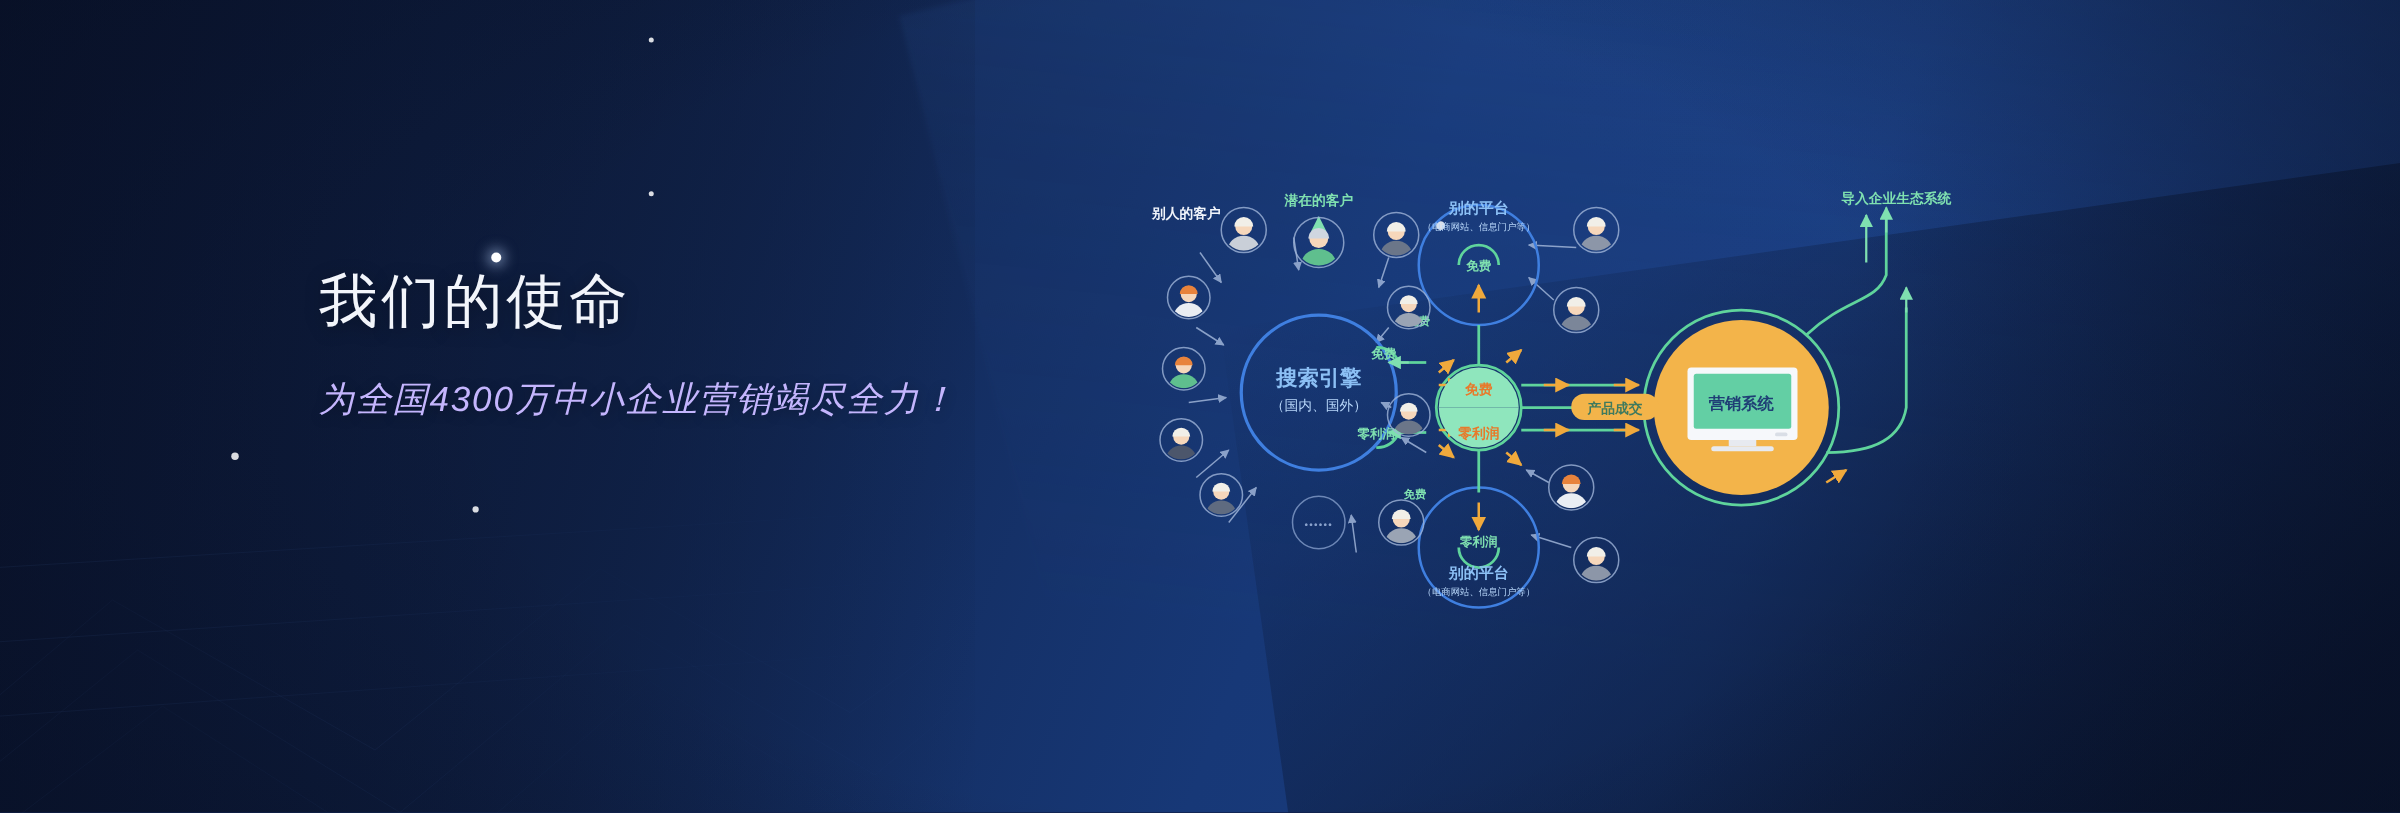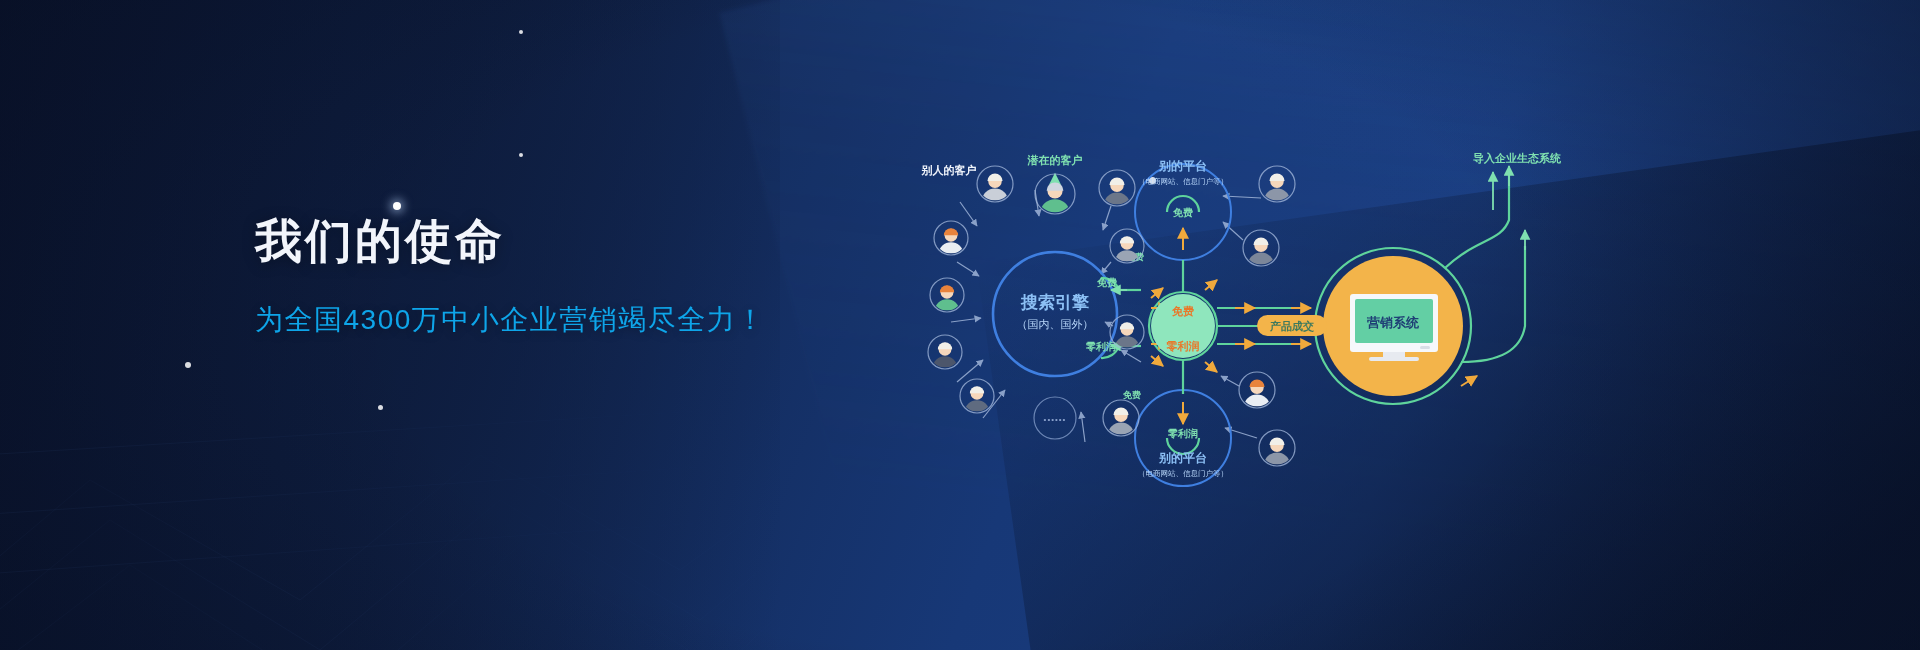--- a/index.html
+++ b/index.html
@@ -41,27 +41,28 @@
     background:radial-gradient(ellipse 1250px 720px at 50% 50%, rgba(0,0,0,0) 45%, rgba(5,11,28,.55) 100%);
   }
 
   .dot{position:absolute;border-radius:50%;background:#ffffff;}
   .dot.glow{box-shadow:0 0 10px 3px rgba(190,215,255,.55);}
 
   
   .copy{position:absolute;left:255px;top:215px;}
   .headline{
     font-size:47px;line-height:1.1;color:#f2f5fb;letter-spacing:3px;
-    font-weight:700;margin:0;
+    font-weight:400;margin:0;
     text-shadow:0 2px 14px rgba(0,0,0,.35);
   }
   .subline{
-    margin:36px 0 0 0;font-size:28px;line-height:1.2;color:#0ea5e9;
+    margin:36px 0 0 0;font-size:28px;line-height:1.2;color:#c4b5fd;
     letter-spacing:1.5px;font-weight:400;
     text-shadow:0 2px 10px rgba(0,0,0,.3);
+    font-style:italic;
   }
 
   
   .diagram{position:absolute;left:905px;top:150px;width:700px;height:360px;}
   .diagram svg{display:block;overflow:visible;}
 </style>
 </head>
 <body>
 
 <div class="stage">

